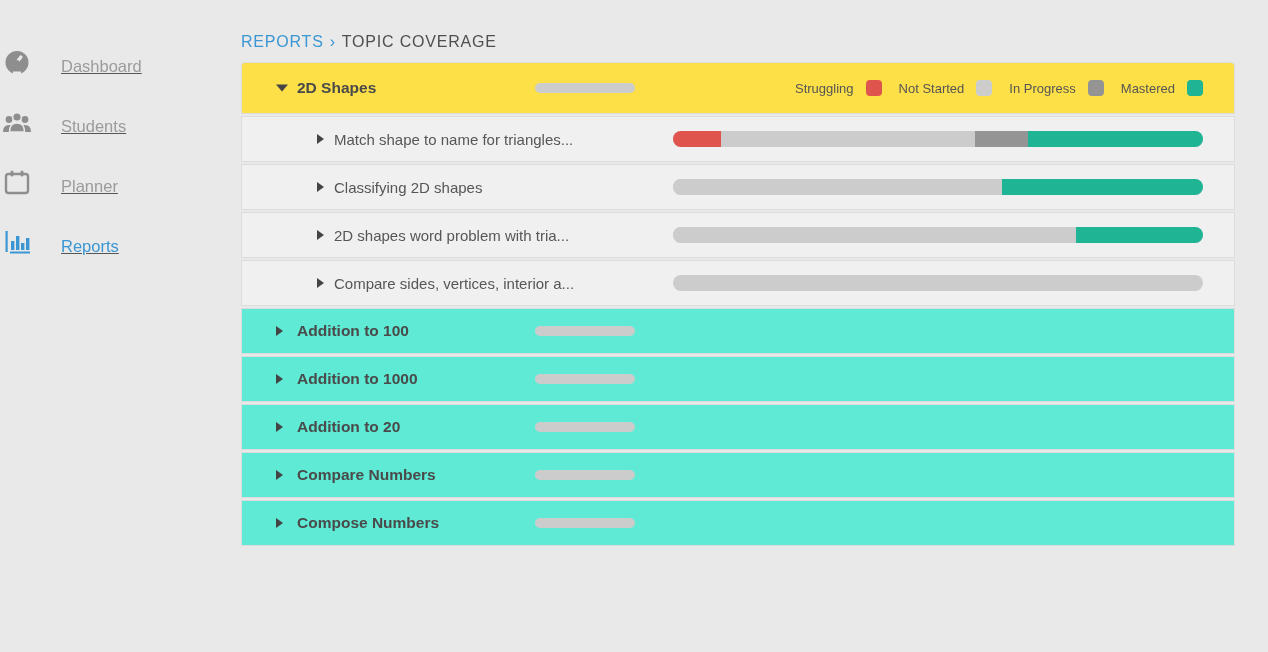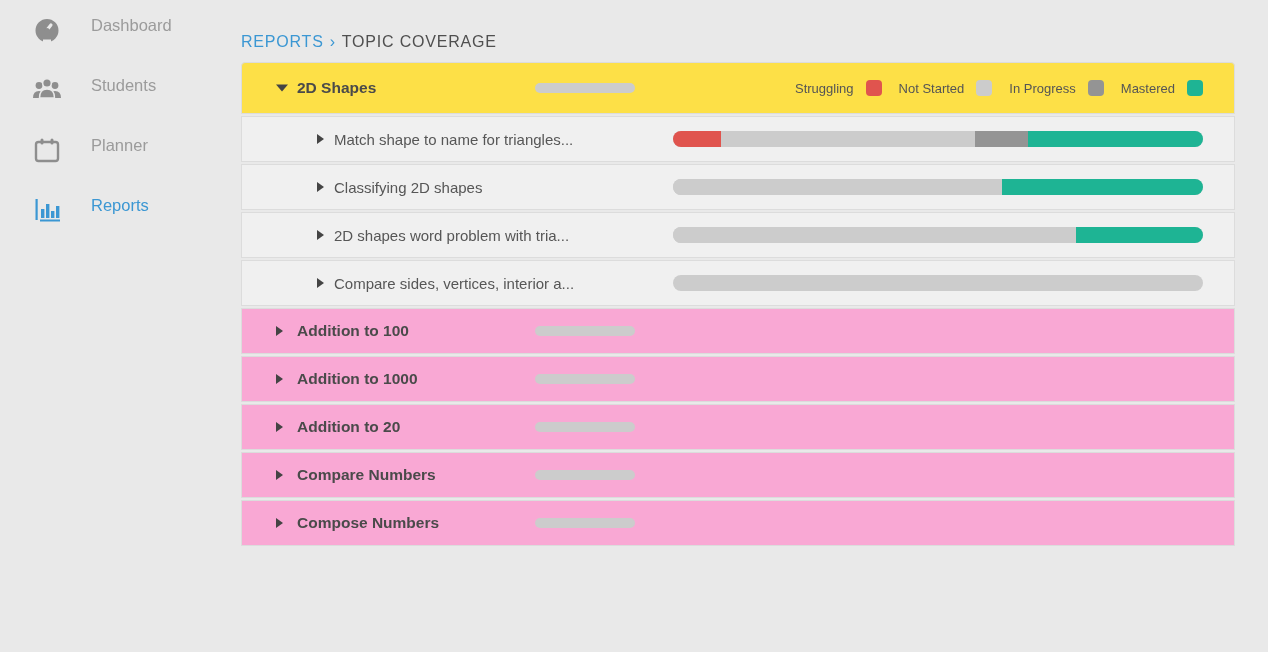--- a/index.html
+++ b/index.html
@@ -5,21 +5,21 @@
   * { margin:0; padding:0; box-sizing:border-box; }
   html,body { width:1268px; height:652px; overflow:hidden; }
   body {
     font-family:"Liberation Sans", sans-serif;
     background:#e9e9e9;
     position:relative;
     color:#555;
   }
   
   .sidebar { position:absolute; left:0; top:0; width:241px; padding-top:16px; }
-  .side-item { height:60px; display:flex; align-items:flex-start; padding-left:30px; cursor:pointer; }
+  .side-item { height:60px; display:flex; align-items:flex-end; cursor:pointer;text-decoration:underline; }
   .side-icon { width:34px; display:flex; justify-content:center; align-items:center; }
   .side-label { margin-left:27px; font-size:16.5px; color:#9b9b9b; }
   .side-item.active .side-label { color:#3b97d3; }
   
   .main { position:absolute; left:241px; top:0; width:994px; }
   .breadcrumb { margin-top:33px; font-size:16px; letter-spacing:.8px; color:#4f4f4f; }
   .breadcrumb a { color:#3b97d3; text-decoration:none; }
   .crumb-sep { color:#3b97d3; margin:0 6px; }
   .grade-select {
     margin-top:19px; width:120px; height:38px; background:#fff;
@@ -29,21 +29,21 @@
     box-shadow:0 1px 2px rgba(0,0,0,.05);
   }
   .updown { display:flex; flex-direction:column; gap:2px; }
   .tri-up   { width:0; height:0; border-left:4.5px solid transparent; border-right:4.5px solid transparent; border-bottom:5px solid #555; }
   .tri-dn   { width:0; height:0; border-left:4.5px solid transparent; border-right:4.5px solid transparent; border-top:5px solid #555; }
   
   .panel { margin-top:11px; }
   .row { position:relative; border:1px solid #dcdcdc; }
   .row + .row { margin-top:2px; }
   .row.header { height:52px; background:#fde047; border-radius:4px 4px 0 0; cursor:pointer; }
-  .row.top    { height:46px; background:#f9a8d4; cursor:pointer; }
+  .row.top    { height:46px; background:#5eead4; cursor:pointer; }
   .row.sub    { height:46px; background:#f0f0f0; cursor:pointer; }
   .caret-down { position:absolute; left:34px; top:50%; transform:translateY(-50%);
     width:0; height:0; border-left:6px solid transparent; border-right:6px solid transparent; border-top:7px solid #444; }
   .caret-right { position:absolute; left:34px; top:50%; transform:translateY(-50%);
     width:0; height:0; border-top:5.5px solid transparent; border-bottom:5.5px solid transparent; border-left:7px solid #444; }
   .row.sub .caret-right { left:75px; }
   .row-label { position:absolute; top:50%; transform:translateY(-50%); white-space:nowrap; }
   .row.header .row-label, .row.top .row-label { left:55px; font-size:15.5px; font-weight:bold; color:#4a4a4a; }
   .row.sub .row-label { left:92px; font-size:15px; color:#565656; }
   .mini-track { position:absolute; left:293px; top:50%; transform:translateY(-50%);

